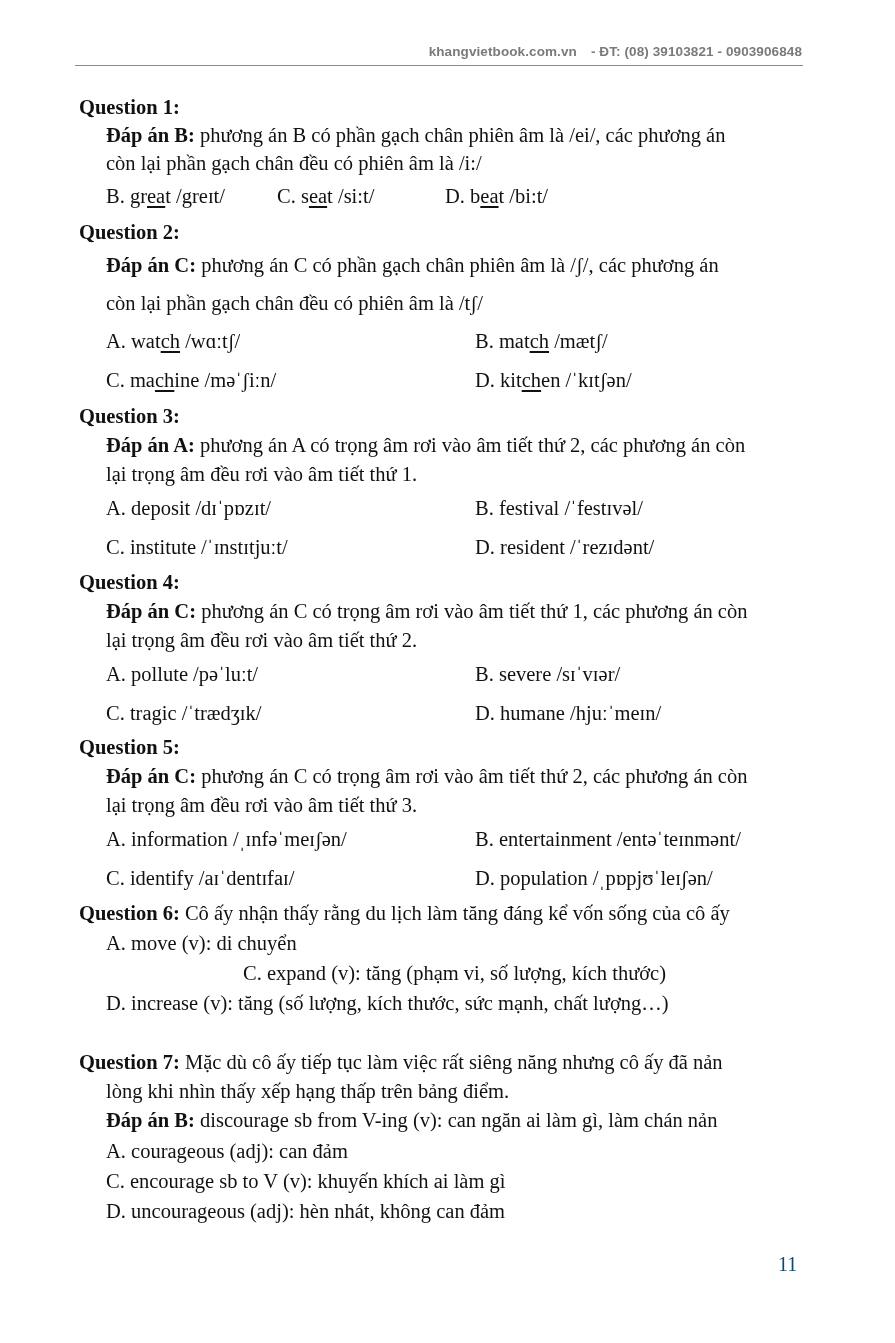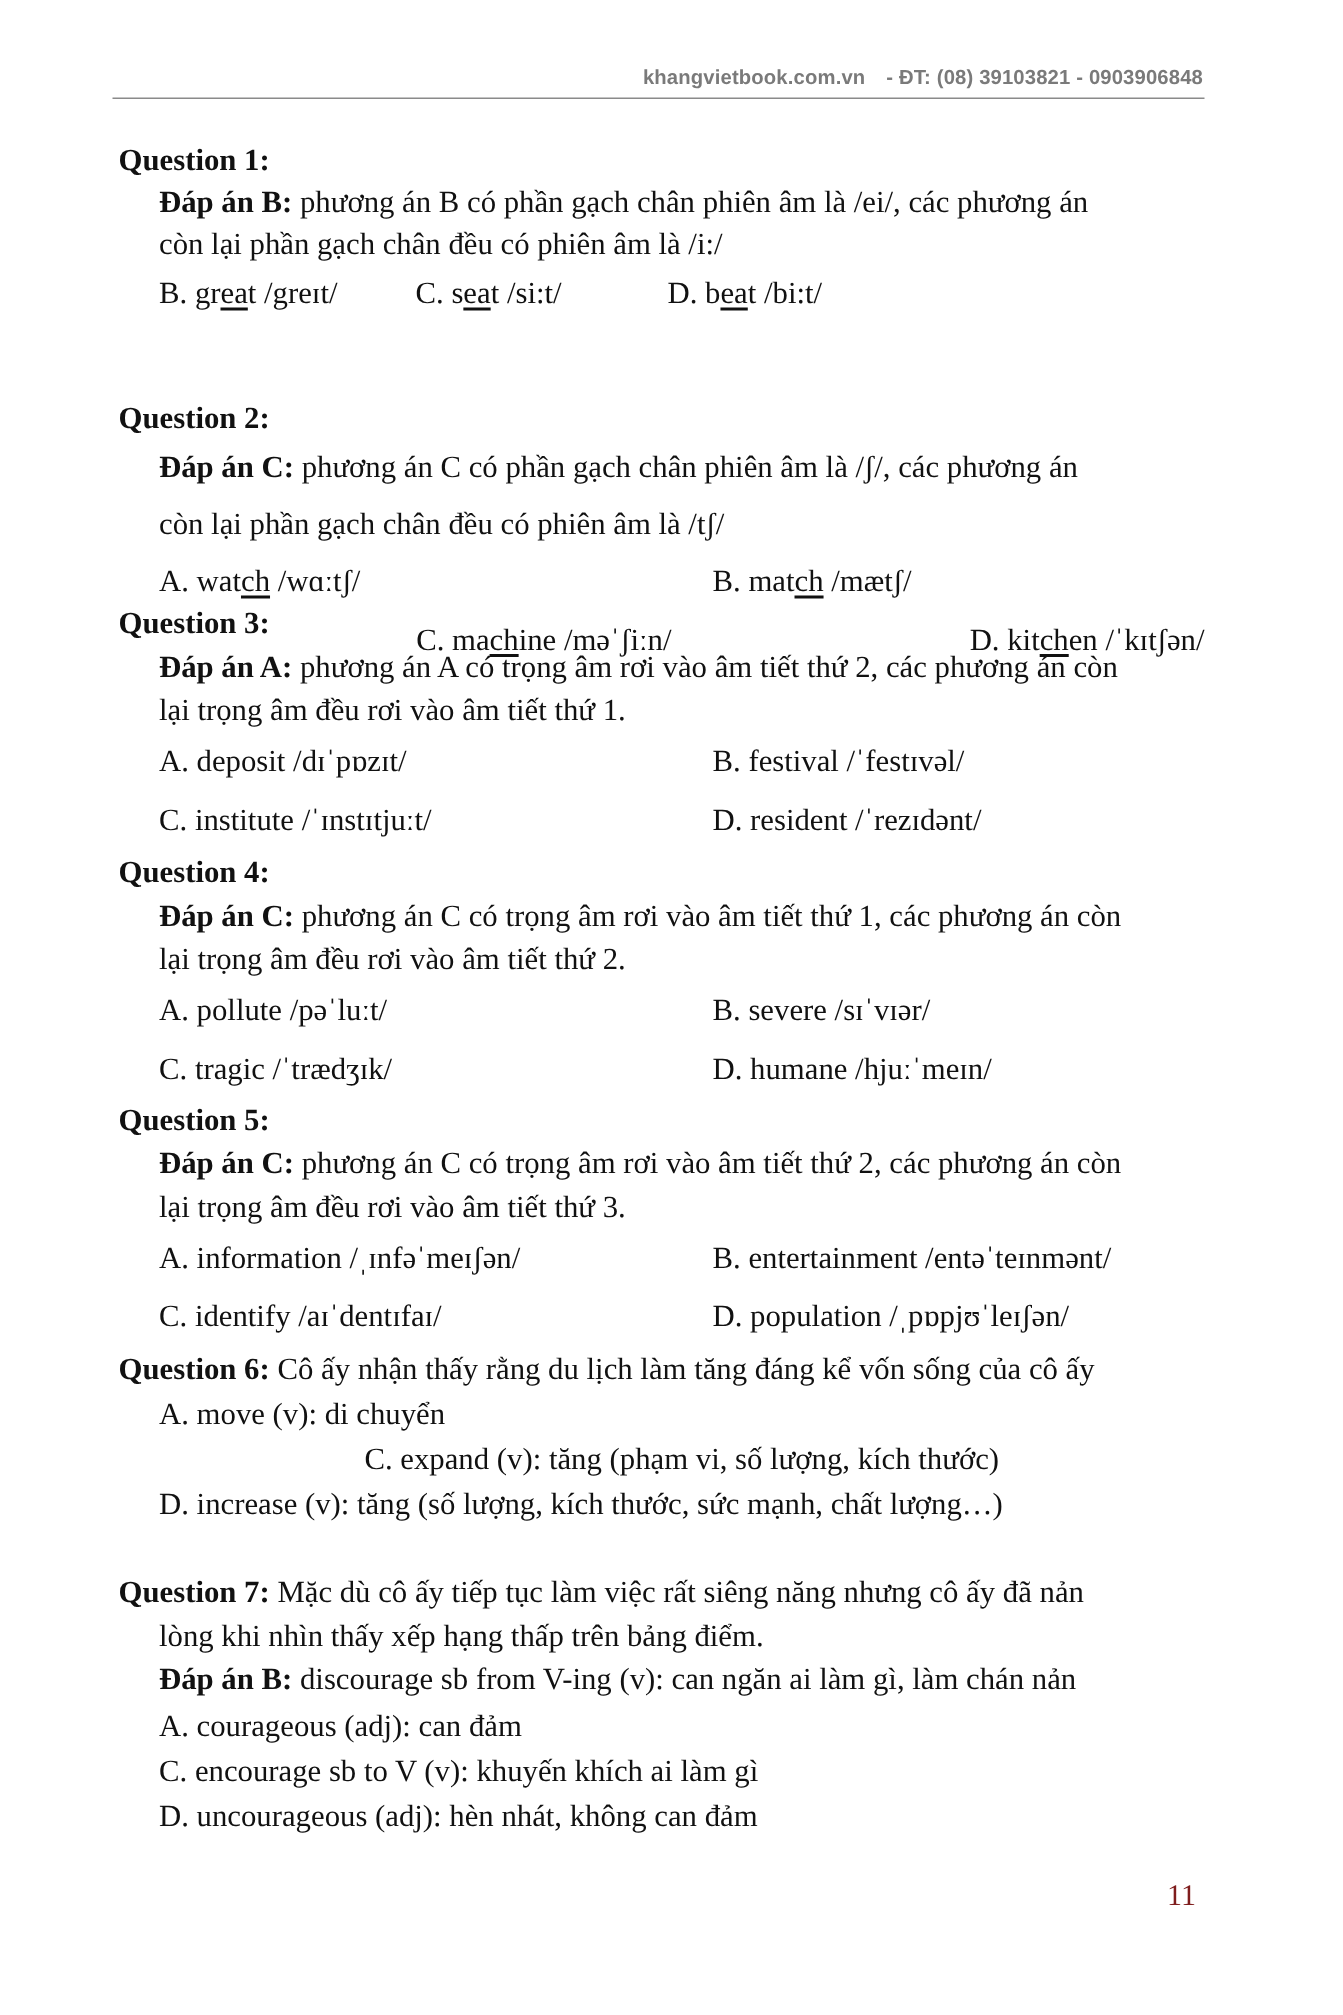--- a/index.html
+++ b/index.html
@@ -8,21 +8,21 @@
   .header { position: absolute; left: 78px; top: 44px; width: 724px; text-align: right; font-family: "Liberation Sans", sans-serif; font-weight: bold; font-size: 13.5px; color: #7a7a7a; letter-spacing: 0.1px; }
   .header .sep { display: inline-block; width: 14px; }
   .header-rule { position: absolute; left: 75px; top: 65px; width: 728px; height: 1px; background: #8a8a8a; }
   .q { position: absolute; left: 79px; width: 724px; }
   .qtitle { font-weight: bold; white-space: nowrap; }
   .ind { padding-left: 27px; }
   .just { text-align: justify; text-align-last: left; }
   .b { font-weight: bold; }
   .row { display: flex; white-space: nowrap; }
   .u { text-decoration: underline; text-underline-offset: 3px; }
-  .pagenum { position: absolute; left: 778px; top: 1253px; font-size: 20px; color: #7f1d1d; }
+  .pagenum { position: absolute; left: 778px; top: 1253px; font-size: 20px; color: #0c4a6e; }
 </style>
 </head>
 <body>
 
 <div class="page">
 
   <div class="header">
     <span>khangvietbook.com.vn</span><span class="sep"></span><span>- ĐT: (08) 39103821  -  0903906848</span>
   </div>
   <div class="header-rule"></div>
@@ -34,30 +34,30 @@
     </div>
     <div class="ind" style="line-height:28px;">còn lại phần gạch chân đều có phiên âm là /i:/</div>
     <div class="ind row" style="line-height:38px;">
       <span style="width:171px"><span>B. gr</span><span class="u">ea</span><span>t  /greɪt/</span></span>
       <span style="width:168px"><span>C. s</span><span class="u">ea</span><span>t /si:t/</span></span>
       <span><span>D. b</span><span class="u">ea</span><span>t /bi:t/</span></span>
     </div>
   </div>
 
   <div class="q" style="top:218px;">
-    <div class="qtitle" style="line-height:28px;margin-top:47px;">Question 2:</div>
+    <div class="qtitle" style="line-height:28px;">Question 2:</div>
     <div class="ind just" style="line-height:38px;">
       <span class="b">Đáp án C:</span><span> phương án C có phần gạch chân phiên âm là /ʃ/, các phương án</span>
     </div>
     <div class="ind" style="line-height:38px;">còn lại phần gạch chân đều có phiên âm là /tʃ/</div>
     <div class="ind row" style="line-height:39px;">
       <span style="width:369px"><span>A. wat</span><span class="u">ch</span><span> /wɑːtʃ/</span></span>
       <span><span>B. mat</span><span class="u">ch</span><span> /mætʃ/</span></span>
     </div>
-    <div class="ind row" style="line-height:39px;justify-content:flex-end;">
+    <div class="ind row" style="line-height:39px;">
       <span style="width:369px"><span>C. ma</span><span class="u">ch</span><span>ine /məˈʃiːn/</span></span>
       <span><span>D. kit</span><span class="u">ch</span><span>en /ˈkɪtʃən/</span></span>
     </div>
   </div>
 
   <div class="q" style="top:402px;">
     <div class="qtitle" style="line-height:28px;">Question 3:</div>
     <div class="ind just" style="line-height:30px;">
       <span class="b">Đáp án A:</span><span> phương án A có trọng âm rơi vào âm tiết thứ 2, các phương án còn</span>
     </div>

